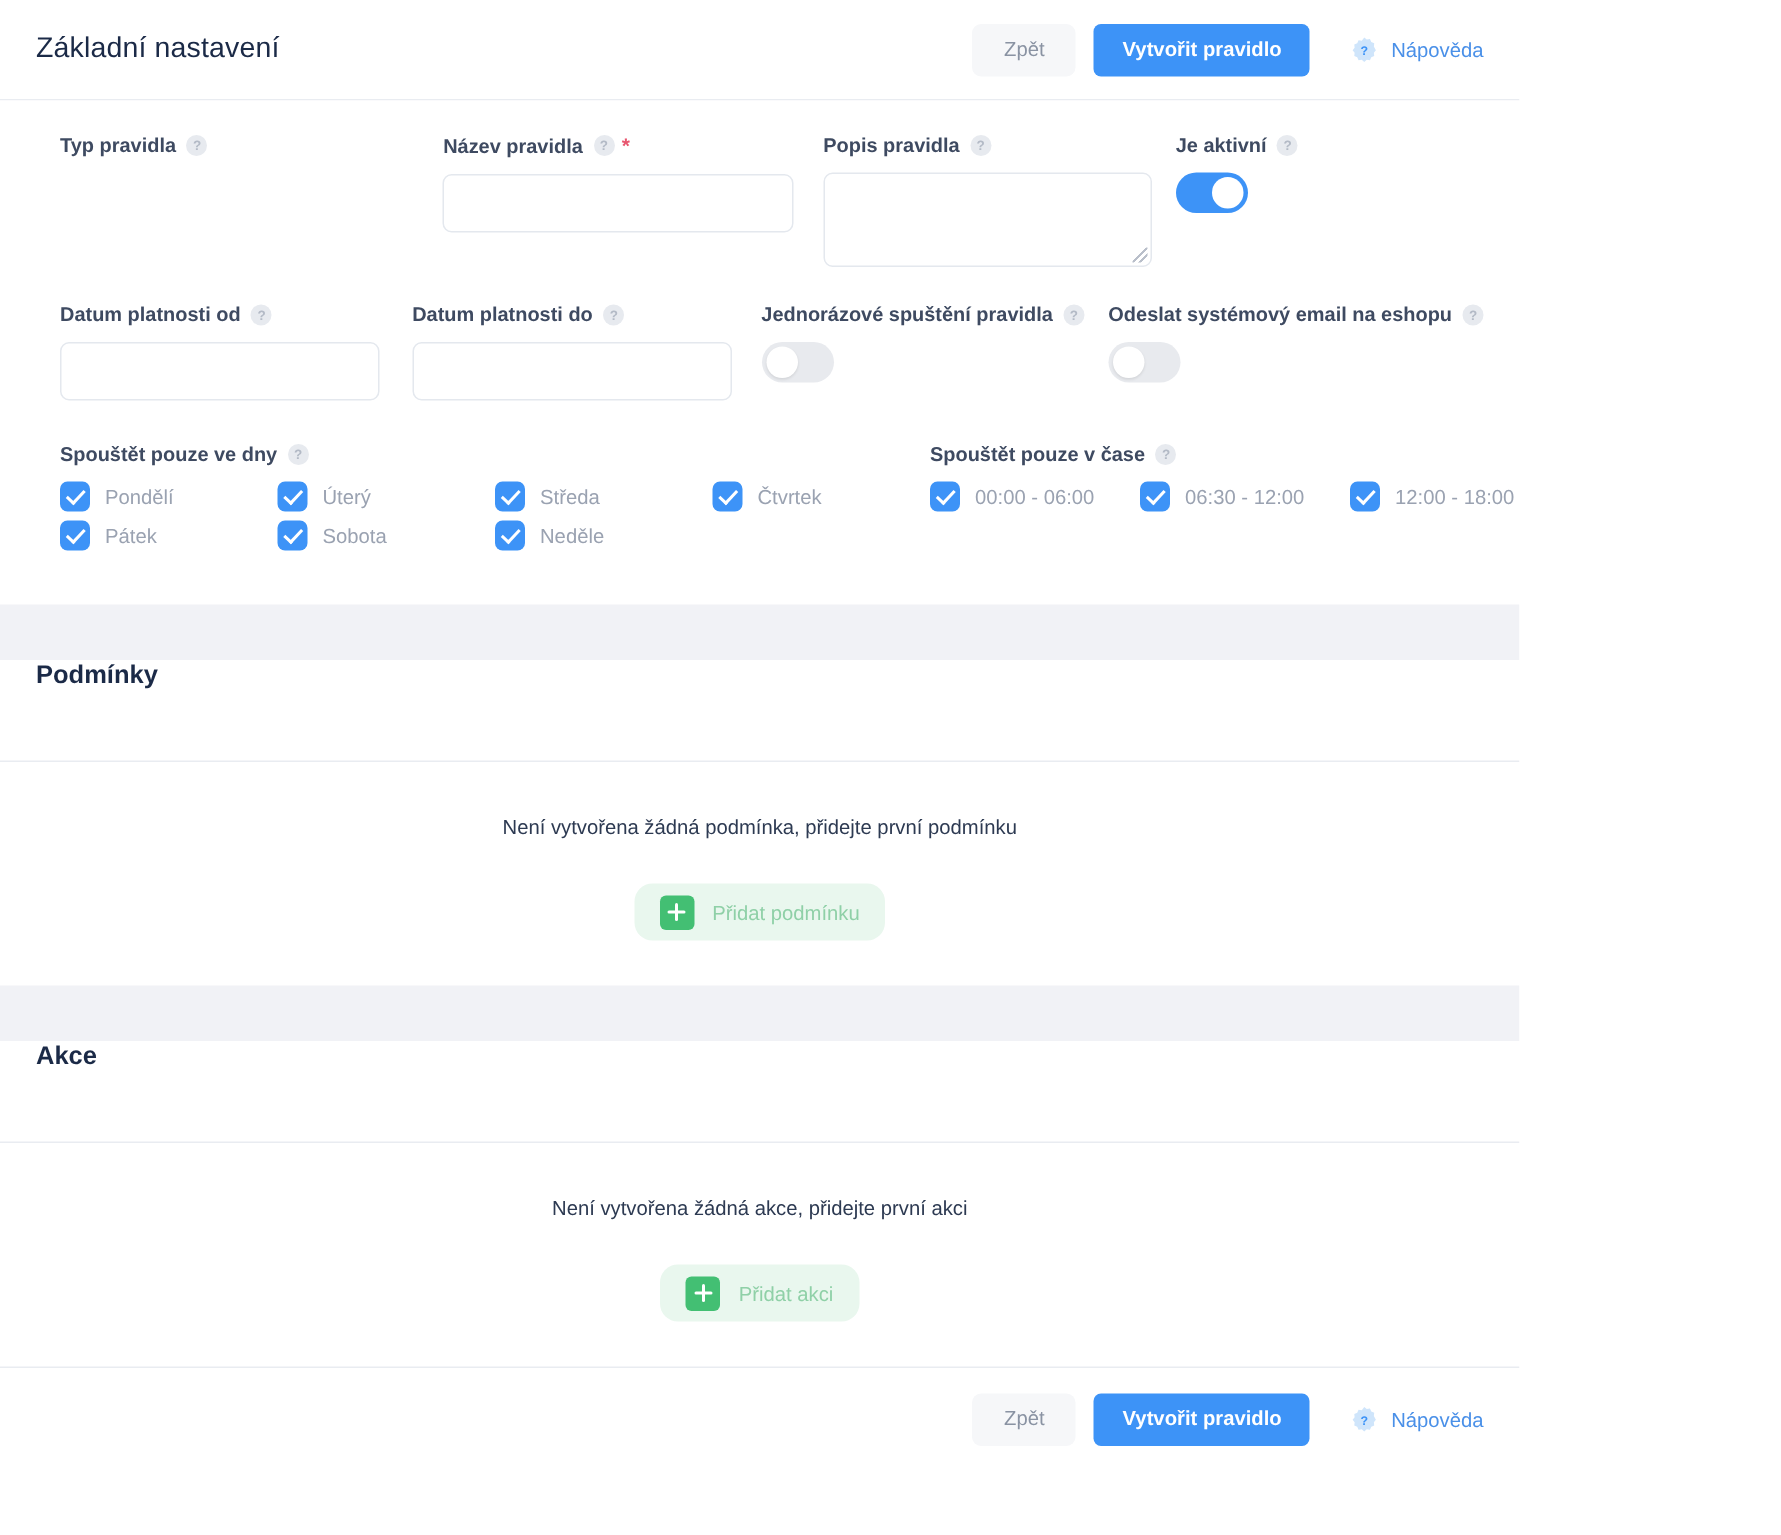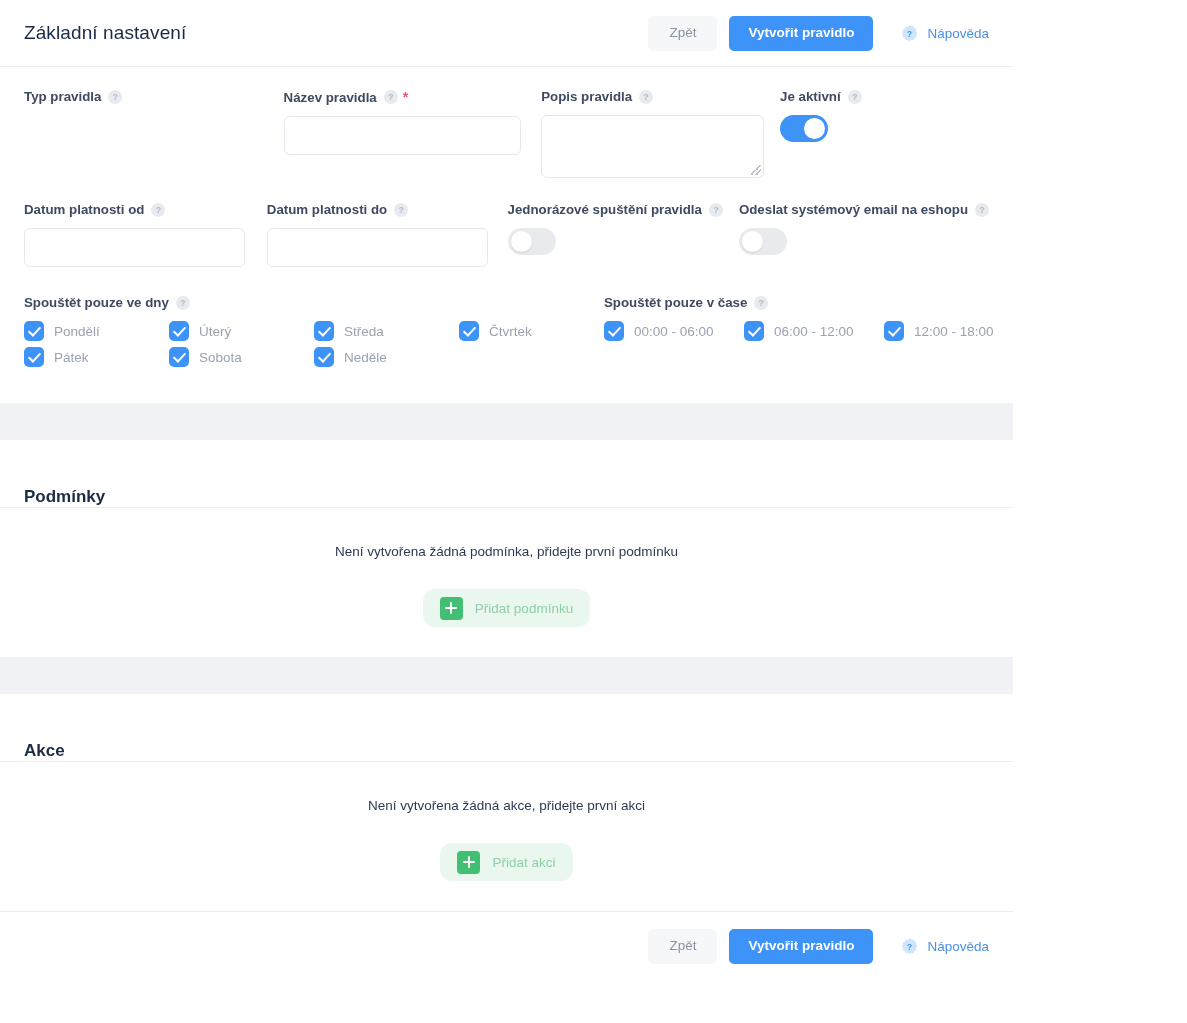--- a/index.html
+++ b/index.html
@@ -39,21 +39,21 @@
     background: #3d93f7; color: #ffffff; height: 35px; padding: 0 19px;
     font-weight: 700; margin-left: 12px; border-radius: 5px;
   }
   .help-link {
     display: inline-flex; align-items: center; gap: 8px;
     margin-left: 27px; color: #4a90e8; font-size: 13.5px; cursor: pointer;
   }
   .help-burst { width: 19px; height: 19px; display: block; }
 
   
-  .form { padding: 22px 24px 0 24px; background: #fff; }
+  .form { padding: 22px 24px 0 40px; background: #fff; }
   .row { display: flex; }
   .col { }
   .c1 { width: 290px; margin-right: 22px; }
   .c2 { width: 290px; margin-right: 20px; }
   .c3 { width: 272px; margin-right: 16px; }
   .c4 { width: 255px; }
 
   .flabel {
     font-size: 13.3px; color: #3e4a61; font-weight: 700;
     display: flex; align-items: center; gap: 7px; margin-bottom: 11px;
@@ -118,21 +118,21 @@
 
   .days-grid {
     display: grid; grid-template-columns: 145px 145px 145px 145px;
     row-gap: 6px; margin-top: 4px;
   }
   .times-row { display: flex; gap: 0; margin-top: 4px; }
   .times-row .cb-wrap { width: 145px; }
 
   
   .section-head {
-    height: 67px; display: flex; align-items: flex-end; padding: 0 24px;
+    height: 67px; display: flex; align-items: flex-start; padding: 0 24px;
     background: #fff;
   }
   .section-title { font-size: 17px; font-weight: 700; color: #1b2a47; }
 
   .empty-block { background: #fff; padding: 36px 0 30px 0; text-align: center; }
   .empty-text { font-size: 13.5px; color: #2d3a52; }
   .add-btn {
     margin: 30px auto 0 auto; background: #e9f7ee; border: none; border-radius: 12px;
     height: 38px; padding: 0 17px; display: inline-flex; align-items: center; gap: 12px;
     cursor: pointer; font-family: inherit;
@@ -293,21 +293,21 @@
           <span>Spouštět pouze v čase</span>
           <span class="qmark">?</span>
         </div>
         <div class="times-row">
           <div class="cb-wrap">
             <span class="cb"></span>
             <span class="cb-label">00:00 - 06:00</span>
           </div>
           <div class="cb-wrap">
             <span class="cb"></span>
-            <span class="cb-label">06:00 - 12:00</span>
+            <span class="cb-label">06:30 - 12:00</span>
           </div>
           <div class="cb-wrap">
             <span class="cb"></span>
             <span class="cb-label">12:00 - 18:00</span>
           </div>
           <div class="cb-wrap">
             <span class="cb"></span>
             <span class="cb-label">18:00 - 24:00</span>
           </div>
         </div>

